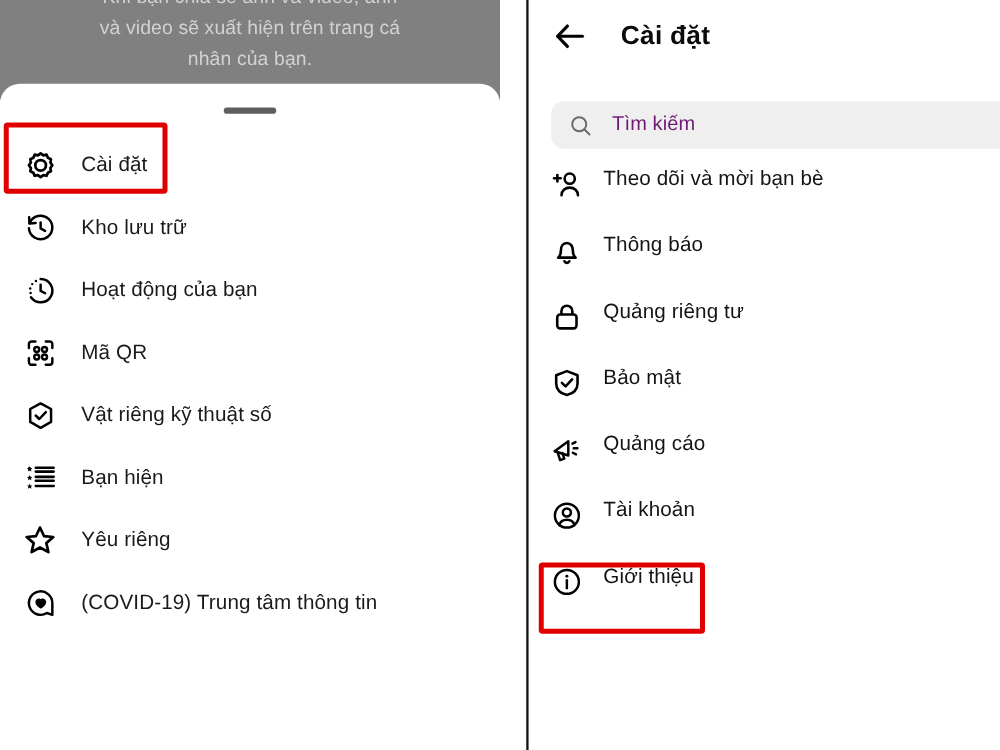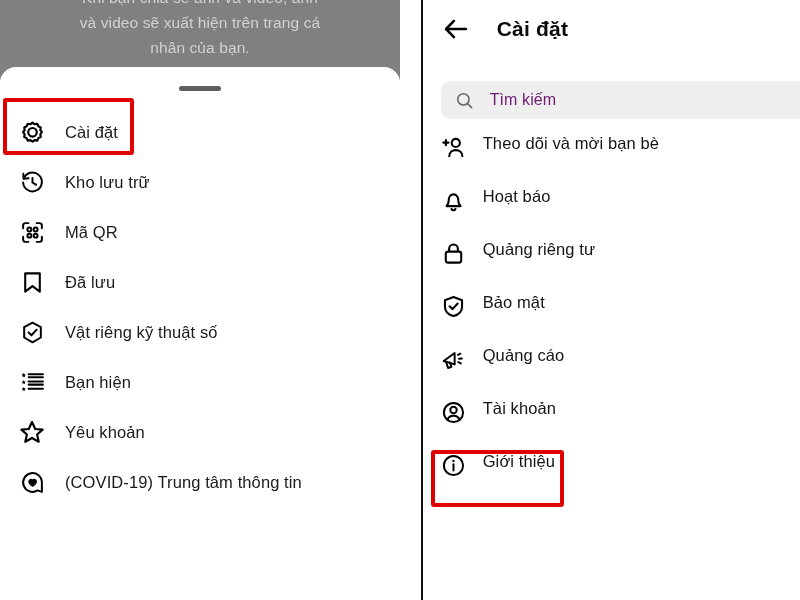--- a/index.html
+++ b/index.html
@@ -240,45 +240,50 @@
           <span class="ico">
             <svg width="25" height="25" viewBox="0 0 24 24" fill="none" stroke="currentColor" stroke-width="1.9" stroke-linecap="round" stroke-linejoin="round">
               <path d="M3.6 8.2A9 9 0 1 1 3 12"></path>
               <polyline points="3.2,3.6 3.4,8.4 8.2,8.0"></polyline>
               <polyline points="12,7.6 12,12.2 15.4,14.1"></polyline>
             </svg>
           </span>
           <span class="lbl">Kho lưu trữ</span>
         </div>
 
+        <div class="left-row">
+          <span class="ico">
+            <svg width="25" height="25" viewBox="0 0 24 24" fill="none" stroke="currentColor" stroke-width="1.9" stroke-linecap="round" stroke-linejoin="round">
+              <path d="M12 3a9 9 0 1 1-7.4 14.1"></path>
+              <circle cx="4.3" cy="13.9" r="0.95" fill="currentColor" stroke="none"></circle>
+              <circle cx="4.0" cy="10.3" r="0.95" fill="currentColor" stroke="none"></circle>
+              <circle cx="5.6" cy="7.0" r="0.95" fill="currentColor" stroke="none"></circle>
+              <circle cx="8.4" cy="4.6" r="0.95" fill="currentColor" stroke="none"></circle>
+              <polyline points="12,7.4 12,12.2 15.5,14.0"></polyline>
+            </svg>
+          </span>
+          <span class="lbl">Hoạt động của bạn</span>
+        </div>
 
         <div class="left-row">
           <span class="ico">
             <svg width="25" height="25" viewBox="0 0 24 24" fill="none" stroke="currentColor" stroke-width="1.9" stroke-linecap="round" stroke-linejoin="round">
               <path d="M3 8V5.2A2.2 2.2 0 0 1 5.2 3H8"></path>
               <path d="M16 3h2.8A2.2 2.2 0 0 1 21 5.2V8"></path>
               <path d="M21 16v2.8a2.2 2.2 0 0 1-2.2 2.2H16"></path>
               <path d="M8 21H5.2A2.2 2.2 0 0 1 3 18.8V16"></path>
               <circle cx="9" cy="9.2" r="1.9"></circle>
               <circle cx="15" cy="9.2" r="1.9"></circle>
               <circle cx="9" cy="15" r="1.9"></circle>
               <circle cx="15" cy="15" r="1.9"></circle>
             </svg>
           </span>
           <span class="lbl">Mã QR</span>
         </div>
 
-        <div class="left-row">
-          <span class="ico">
-            <svg width="25" height="25" viewBox="0 0 24 24" fill="none" stroke="currentColor" stroke-width="2" stroke-linejoin="round">
-              <path d="M5 3.2h14v17.6l-7-5.3-7 5.3z"></path>
-            </svg>
-          </span>
-          <span class="lbl">Đã lưu</span>
-        </div>
 
         <div class="left-row">
           <span class="ico">
             <svg width="25" height="25" viewBox="0 0 24 24" fill="none" stroke="currentColor" stroke-width="1.9" stroke-linejoin="round" stroke-linecap="round">
               <path d="M12 2.6l8 4.3v9.9l-8 4.6-8-4.6V6.9z"></path>
               <polyline points="8.2,11.9 11,14.6 16,9.3"></polyline>
             </svg>
           </span>
           <span class="lbl">Vật riêng kỹ thuật số</span>
         </div>
@@ -299,21 +304,21 @@
           </span>
           <span class="lbl">Bạn hiện</span>
         </div>
 
         <div class="left-row">
           <span class="ico">
             <svg width="26" height="26" viewBox="0 0 24 24" fill="none" stroke="currentColor" stroke-width="2" stroke-linejoin="round">
               <polygon points="12,2.8 15,9.2 21.8,9.8 16.7,14.3 18.2,21 12,17.5 5.8,21 7.3,14.3 2.2,9.8 9,9.2"></polygon>
             </svg>
           </span>
-          <span class="lbl">Yêu khoản</span>
+          <span class="lbl">Yêu riêng</span>
         </div>
 
         <div class="left-row">
           <span class="ico">
             <svg width="25" height="25" viewBox="0 0 24 24" fill="none" stroke="currentColor" stroke-width="1.9" stroke-linejoin="round" stroke-linecap="round">
               <path d="M21 12a9 9 0 1 0-4.2 7.6L21 21z"></path>
               <path d="M12.1 15.6s-3.6-2.2-3.6-4.5a2 2 0 0 1 3.6-1.2 2 2 0 0 1 3.6 1.2c0 2.3-3.6 4.5-3.6 4.5z" fill="currentColor" stroke="currentColor" stroke-width="1.1"></path>
             </svg>
           </span>
           <span class="lbl">(COVID-19) Trung tâm thông tin</span>
@@ -361,21 +366,21 @@
         <span class="lbl">Theo dõi và mời bạn bè</span>
       </div>
 
       <div class="right-row">
         <span class="ico">
           <svg width="25" height="25" viewBox="0 0 24 24" fill="none" stroke="currentColor" stroke-width="2" stroke-linecap="round" stroke-linejoin="round">
             <path d="M5.3 17.4h13.4c-1.6-1.5-2.1-2.6-2.1-5.4 0-3.4-1.8-5.9-4.6-5.9s-4.6 2.5-4.6 5.9c0 2.8-.5 3.9-2.1 5.4z"></path>
             <path d="M10.1 20.2a2.1 2.1 0 0 0 3.8 0"></path>
           </svg>
         </span>
-        <span class="lbl">Hoạt báo</span>
+        <span class="lbl">Thông báo</span>
       </div>
 
       <div class="right-row">
         <span class="ico">
           <svg width="25" height="25" viewBox="0 0 24 24" fill="none" stroke="currentColor" stroke-width="2" stroke-linejoin="round">
             <rect x="4.6" y="10.2" width="14.8" height="10.6" rx="2.2"></rect>
             <path d="M7.8 10.1V7.6a4.2 4.2 0 0 1 8.4 0v2.5"></path>
           </svg>
         </span>
         <span class="lbl">Quảng riêng tư</span>

